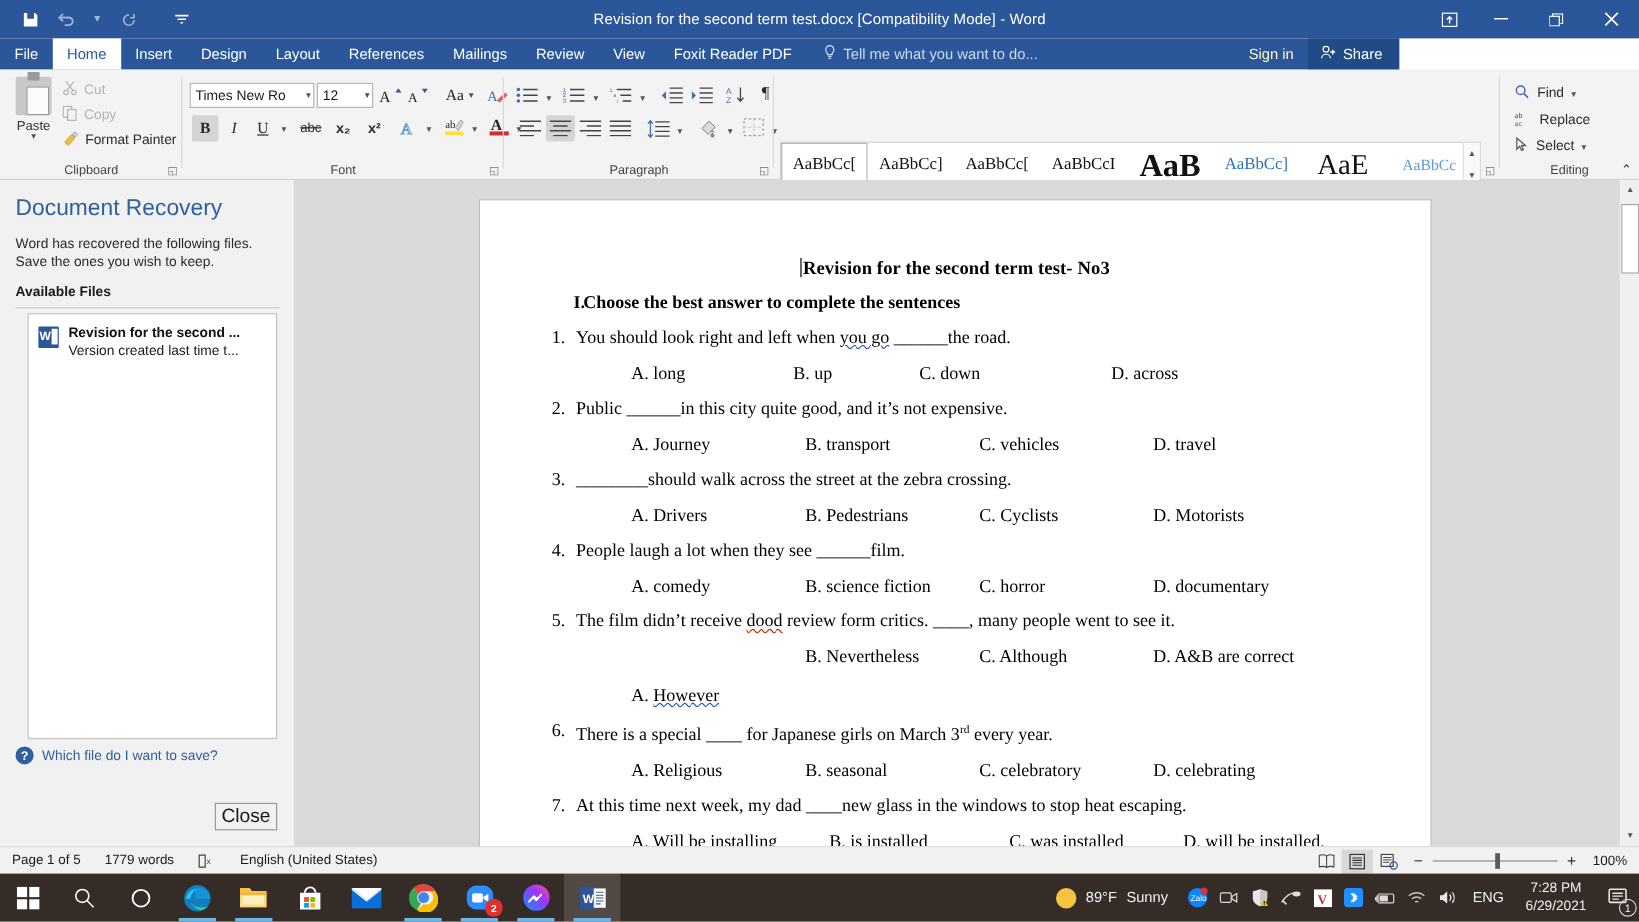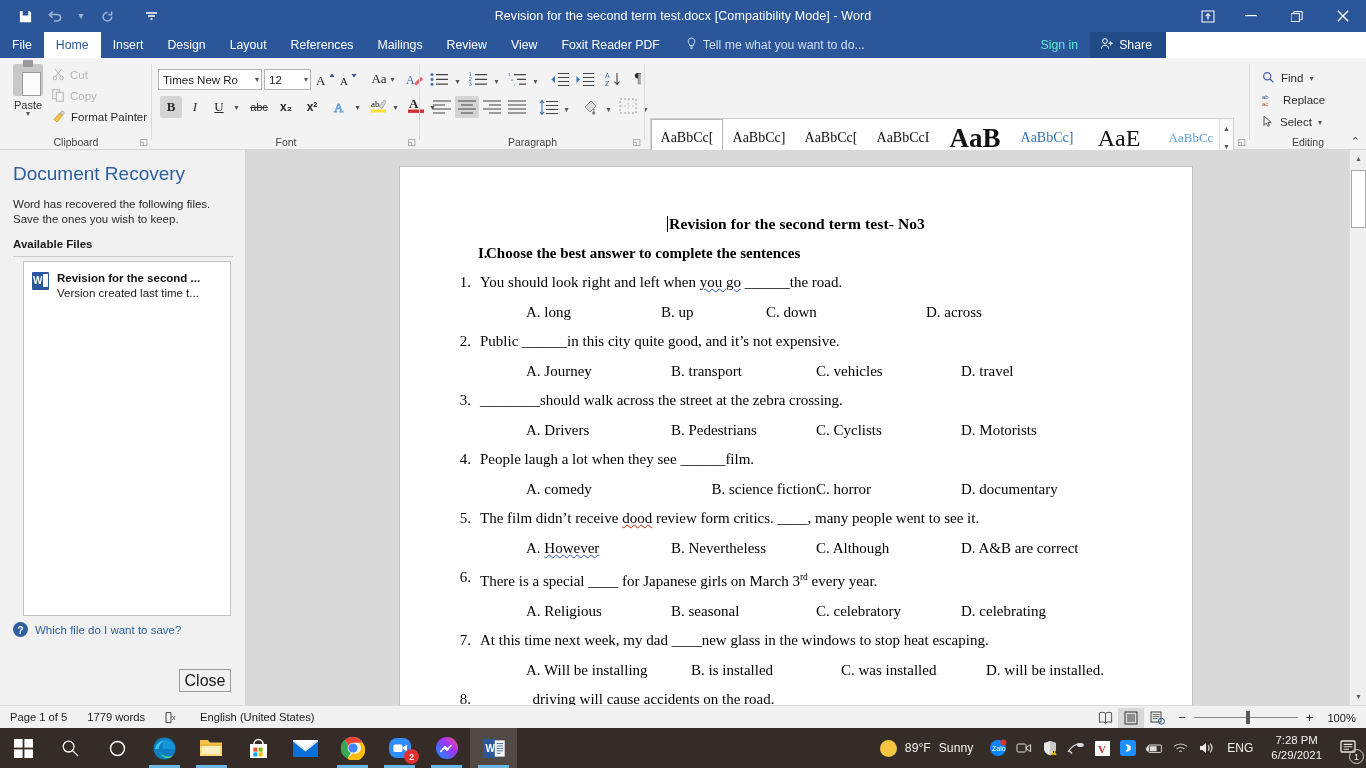--- a/index.html
+++ b/index.html
@@ -42,21 +42,21 @@
     height: 26px; padding: 0 12px; display: flex; align-items: center;
     font-size: 12.3px; color: #ffffff; white-space: nowrap;
   }
   .tab.active { background: #ffffff; color: #2b579a; }
   .tellme {
     display: flex; align-items: center; gap: 6px; height: 26px;
     padding: 0 10px 0 14px; font-size: 12.3px; color: #cddcf0; font-style: normal;
   }
   .bulb { font-size: 12px; color: #cddcf0; }
   .signin-wrap { position: absolute; right: 0; top: 0; height: 26px; display: flex; align-items: center; }
-  .signin { font-size: 12.3px; color: #5eead4; padding: 0 12px; height: 26px; display: flex; align-items: center; }
+  .signin { font-size: 12.3px; color: #fef9c3; padding: 0 12px; height: 26px; display: flex; align-items: center; }
   .share { font-size: 12.3px; color: #ffffff; padding: 0 14px 0 10px; height: 26px; display: flex; align-items: center; gap: 5px; background: #204b87; }
 
   
   .ribbon {
     position: absolute; top: 58px; left: 0; width: 1366px; height: 92px;
     background: #f3f3f3; border-bottom: 1px solid #d4d4d4;
   }
   .grp { position: absolute; top: 0; height: 92px; }
   .grp-label {
     position: absolute; bottom: 2px; width: 100%; text-align: center;
@@ -679,30 +679,30 @@
             <span class="opt" style="width: 145px;">B. Pedestrians</span>
             <span class="opt" style="width: 145px;">C. Cyclists</span>
             <span class="opt">D. Motorists</span>
           </div>
           <div class="q">
             <span class="q-num">4.</span>
             <span><span>People laugh a lot when they see </span><span class="blank">______</span><span>film.</span></span>
           </div>
           <div class="opts">
             <span class="opt" style="width: 145px;">A.  comedy</span>
-            <span class="opt" style="width: 145px; text-align: right;">B. science fiction</span>
+            <span class="opt" style="width: 145px;">B. science fiction</span>
             <span class="opt" style="width: 145px;">C. horror</span>
             <span class="opt">D. documentary</span>
           </div>
           <div class="q">
             <span class="q-num">5.</span>
             <span><span>The film didn’t receive </span><span class="sq-red">dood</span><span> review form critics. </span><span class="blank">____</span><span>, many people went to see it.</span></span>
           </div>
           <div class="opts">
-            <span class="opt" style="width: 145px;">A.  <span class="sq-blue">However</span></span>
+            <span class="opt" style="width: 145px; margin-top: 32px;">A.  <span class="sq-blue">However</span></span>
             <span class="opt" style="width: 145px;">B. Nevertheless</span>
             <span class="opt" style="width: 145px;">C. Although</span>
             <span class="opt">D. A&amp;B are correct</span>
           </div>
           <div class="q">
             <span class="q-num">6.</span>
             <span><span>There is a special </span><span class="blank">____</span><span> for Japanese girls on March 3</span><sup>rd</sup><span> every year.</span></span>
           </div>
           <div class="opts">
             <span class="opt" style="width: 145px;">A.  Religious</span>

